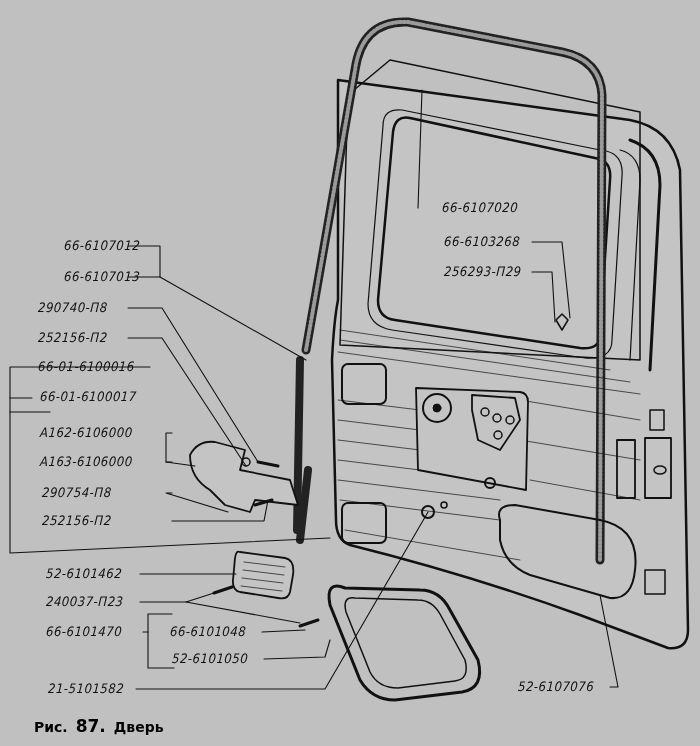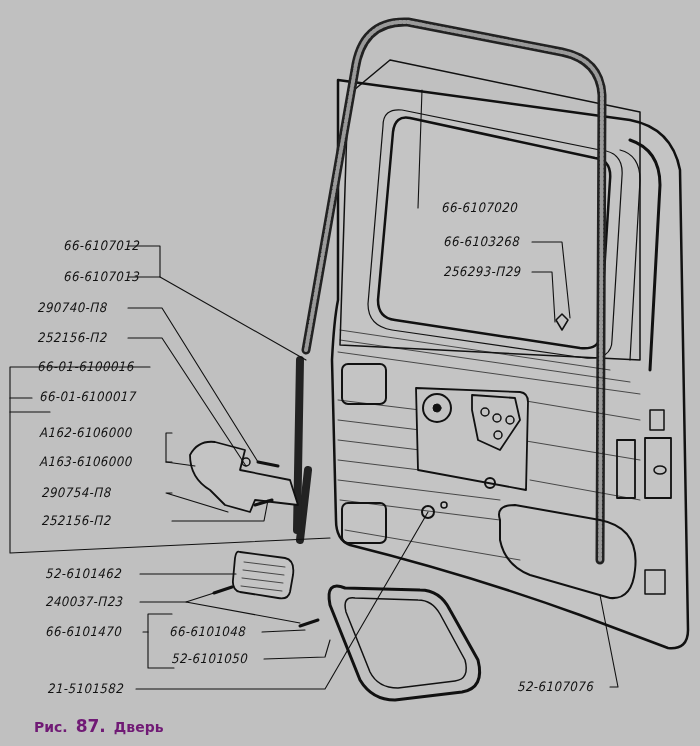--- a/index.html
+++ b/index.html
@@ -3,21 +3,21 @@
 <meta charset="utf-8">
 <style>
   html, body { margin:0; padding:0; }
   body { width:700px; height:746px; background:#c0c0c0; position:relative; overflow:hidden;
          font-family:"DejaVu Sans", sans-serif; }
   svg.drawing { position:absolute; left:0; top:0; }
   .lbl { position:absolute; font-family:"DejaVu Sans Condensed","DejaVu Sans", sans-serif;
          font-style:italic; font-size:13px; color:#111; white-space:nowrap; letter-spacing:0.5px;
          transform:skewX(-4deg); line-height:14px; }
   .caption { position:absolute; left:34px; top:716px; font-family:"DejaVu Sans", sans-serif;
-             font-weight:bold; font-size:14px; color:#701a75; white-space:nowrap; }
+             font-weight:bold; font-size:14px; color:#000000; white-space:nowrap; }
   .caption .num { font-size:17px; margin:0 8px; }
 </style>
 </head>
 <body>
 
 <svg class="drawing" width="700" height="746" viewBox="0 0 700 746">
   <g fill="none" stroke="#111" stroke-linejoin="round" stroke-linecap="round">
 
     <path d="M338,80 L630,120 Q672,128 680,170 L688,630 Q688,650 668,648 L580,615 Q470,575 350,545 Q336,540 336,520 L332,360 Q334,320 338,300 Z" stroke-width="2.5" fill="#c4c4c4"></path>
 

